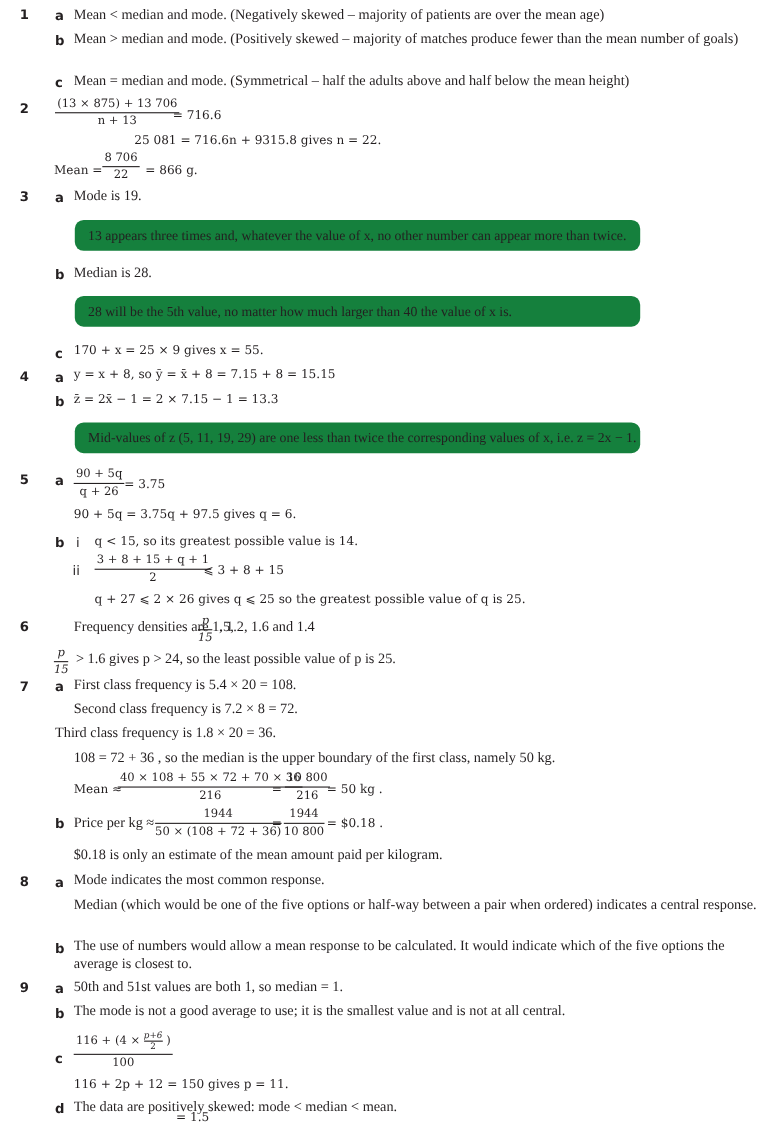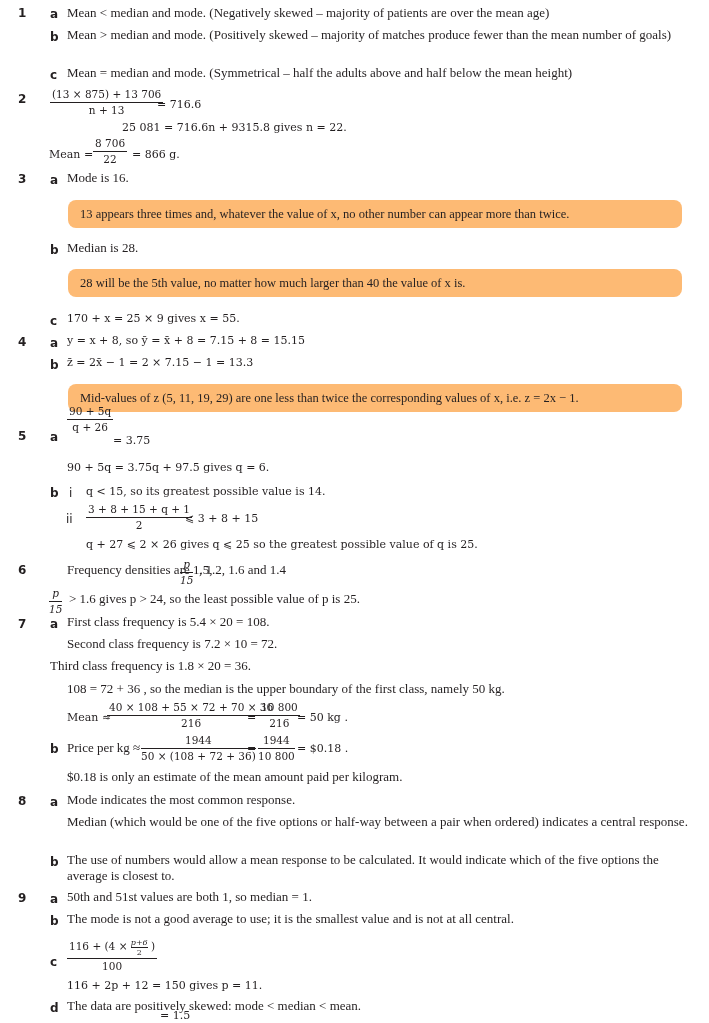--- a/index.html
+++ b/index.html
@@ -10,22 +10,22 @@
   }
   .abs { position: absolute; white-space: nowrap; }
   .qn { position: absolute; left: 18px; font-family: "DejaVu Sans", "Liberation Sans", sans-serif; font-weight: bold; font-size: 12px; }
   .pl { position: absolute; font-family: "DejaVu Sans", "Liberation Sans", sans-serif; font-weight: bold; font-size: 12px; }
   .t { position: absolute; font-size: 13px; line-height: 16px; }
   .m { font-family: "DejaVu Serif", "Liberation Serif", serif; font-size: 11px; }
   .frac { position: absolute; display: inline-block; text-align: center; font-family: "DejaVu Serif", serif; font-size: 10.5px; }
   .frac .num { display: block; padding: 0 2px 1px; border-bottom: 1px solid #231f20; line-height: 13px; }
   .frac .den { display: block; padding-top: 1px; line-height: 13px; }
   .hint {
-    position: absolute; left: 68px; width: 614px; height: 28px;
-    background: #fdba74; border-radius: 8px;
+    position: absolute; left: 68px; width: 514px; height: 28px;
+    background: #15803d; border-radius: 8px;
     font-size: 12.5px; line-height: 28px; padding-left: 12px; box-sizing: border-box;
   }
   .wrap { white-space: normal; width: 630px; }
 </style>
 </head>
 <body>
 
 <div>
   <span class="qn" style="top:6px">1</span>
   <span class="pl" style="left:50px;top:7px">a</span>
@@ -48,42 +48,42 @@
   <span class="frac" style="left:93px;top:137px">
     <span class="num">8 706</span>
     <span class="den">22</span>
   </span>
   <span class="abs m" style="left:132px;top:148px">= 866 g.</span>
 </div>
 
 <div>
   <span class="qn" style="top:172px">3</span>
   <span class="pl" style="left:50px;top:173px">a</span>
-  <span class="t" style="left:67px;top:170px">Mode is 16.</span>
+  <span class="t" style="left:67px;top:170px">Mode is 19.</span>
   <div class="hint" style="top:200px">13 appears three times and, whatever the value of x, no other number can appear more than twice.</div>
   <span class="pl" style="left:50px;top:243px">b</span>
   <span class="t" style="left:67px;top:240px">Median is 28.</span>
   <div class="hint" style="top:269px">28 will be the 5th value, no matter how much larger than 40 the value of x is.</div>
   <span class="pl" style="left:50px;top:314px">c</span>
   <span class="abs m" style="left:67px;top:312px">170 + x = 25 × 9  gives x = 55.</span>
 </div>
 
 <div>
   <span class="qn" style="top:335px">4</span>
   <span class="pl" style="left:50px;top:336px">a</span>
   <span class="abs m" style="left:67px;top:334px">y = x + 8, so ȳ = x̄ + 8 = 7.15 + 8 = 15.15</span>
   <span class="pl" style="left:50px;top:358px">b</span>
   <span class="abs m" style="left:67px;top:356px">z̄ = 2x̄ − 1 = 2 × 7.15 − 1 = 13.3</span>
   <div class="hint" style="top:384px">Mid-values of z (5, 11, 19, 29) are one less than twice the corresponding values of x, i.e. z = 2x − 1.</div>
 </div>
 
 <div>
   <span class="qn" style="top:429px">5</span>
   <span class="pl" style="left:50px;top:430px">a</span>
-  <span class="frac" style="left:67px;top:405px">
+  <span class="frac" style="left:67px;top:425px">
     <span class="num">90 + 5q</span>
     <span class="den">q + 26</span>
   </span>
   <span class="abs m" style="left:113px;top:434px">= 3.75</span>
   <span class="abs m" style="left:67px;top:461px">90 + 5q = 3.75q + 97.5  gives q = 6.</span>
   <span class="pl" style="left:50px;top:486px">b</span>
   <span class="pl" style="left:69px;top:486px;font-weight:normal">i</span>
   <span class="abs m" style="left:86px;top:485px">q &lt; 15, so its greatest possible value is 14.</span>
   <span class="pl" style="left:66px;top:512px;font-weight:normal">ii</span>
   <span class="frac" style="left:86px;top:503px">
@@ -106,21 +106,21 @@
     <span class="num">p</span>
     <span class="den">15</span>
   </span>
   <span class="t" style="left:69px;top:591px">&gt; 1.6 gives p &gt; 24, so the least possible value of p is 25.</span>
 </div>
 
 <div>
   <span class="qn" style="top:617px">7</span>
   <span class="pl" style="left:50px;top:617px">a</span>
   <span class="t" style="left:67px;top:614px">First class frequency is 5.4 × 20 = 108.</span>
-  <span class="t" style="left:67px;top:636px">Second class frequency is 7.2 × 10 = 72.</span>
+  <span class="t" style="left:67px;top:636px">Second class frequency is 7.2 × 8 = 72.</span>
   <span class="t" style="left:50px;top:658px">Third class frequency is 1.8 × 20 = 36.</span>
   <span class="t" style="left:67px;top:681px">108 = 72 + 36 , so the median is the upper boundary of the first class, namely 50 kg.</span>
   <span class="abs m" style="left:67px;top:711px">Mean ≈</span>
   <span class="frac" style="left:107px;top:701px">
     <span class="num">40 × 108 + 55 × 72 + 70 × 36</span>
     <span class="den">216</span>
   </span>
   <span class="abs m" style="left:247px;top:711px">=</span>
   <span class="frac" style="left:259px;top:701px">
     <span class="num">10 800</span>

